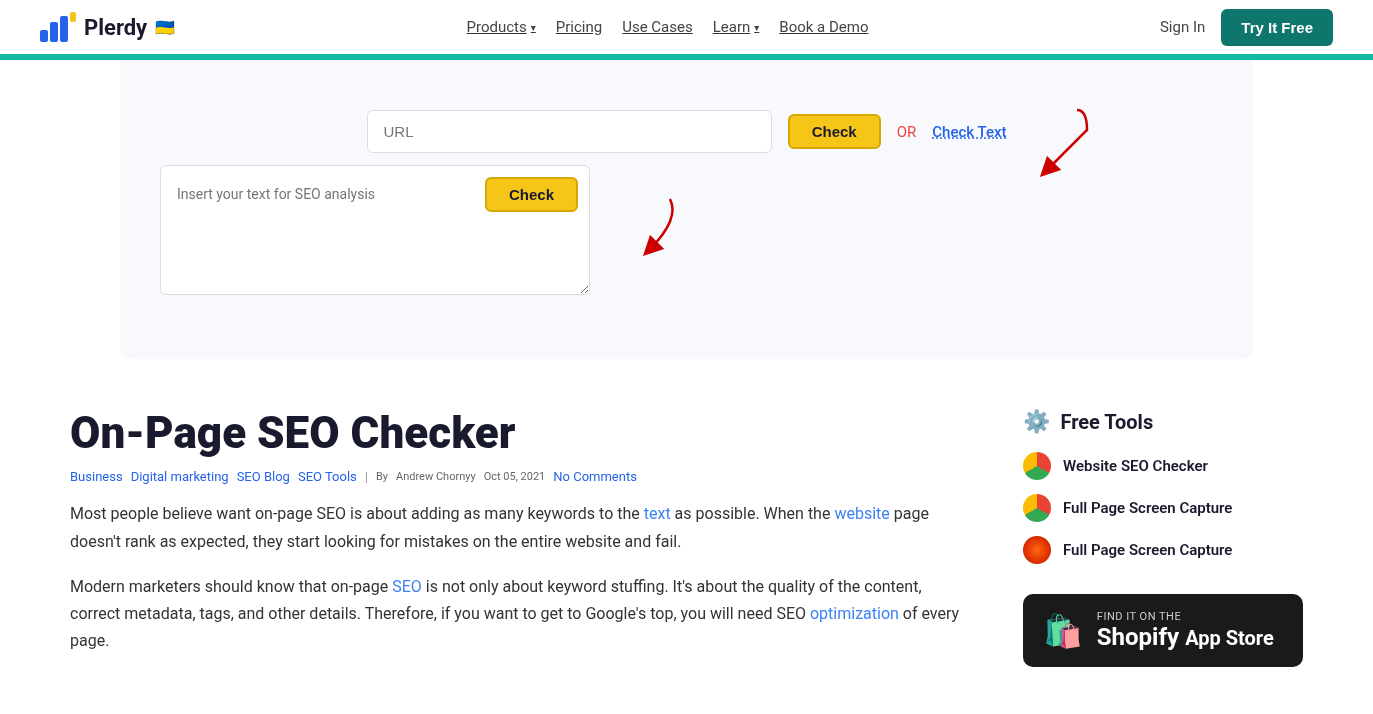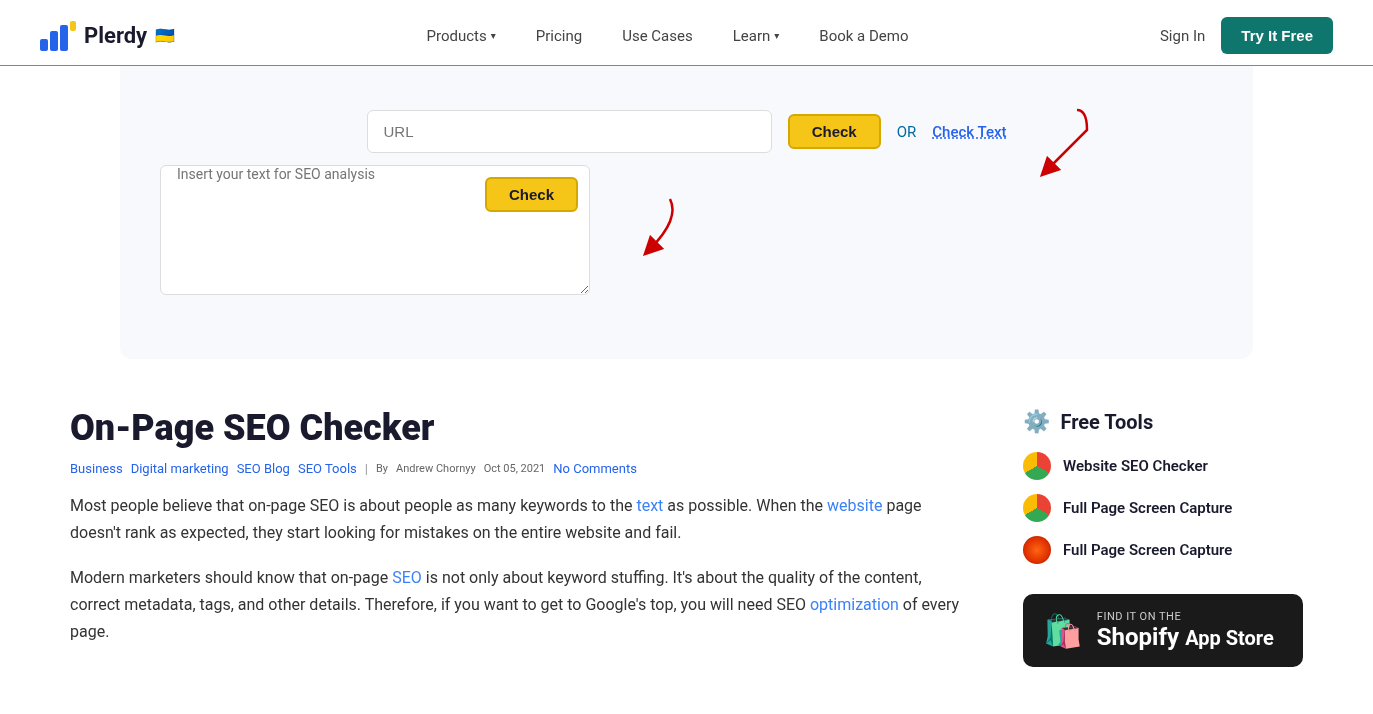--- a/index.html
+++ b/index.html
@@ -1,28 +1,28 @@
 <!DOCTYPE html>
 <html><head>
   <meta charset="utf-8">
   <style>
     * { margin: 0; padding: 0; box-sizing: border-box; }
     body { font-family: -apple-system, BlinkMacSystemFont, 'Segoe UI', Roboto, sans-serif; color: #333; background: #fff; }
 
     
     nav {
       display: flex; align-items: center; justify-content: space-between;
-      padding: 0 40px; height: 60px; border-bottom: 1px solid #14b8a6;
-      position: sticky; top: 6px; background: #fff; z-index: 100;
+      padding: 0 40px; height: 60px; border-bottom: 6px solid #14b8a6;
+      position: sticky; top: 0; background: #fff; z-index: 100;
     }
     .nav-logo { display: flex; align-items: center; gap: 8px; }
     .nav-logo-icon { width: 36px; height: 30px; }
     .nav-logo-text { font-size: 22px; font-weight: 700; color: #1a1a2e; }
     .nav-logo-flag { font-size: 16px; }
-    .nav-links { display: flex; align-items: center; gap: 40px; }
+    .nav-links { display: flex; align-items: center; gap: 20px; text-decoration: underline; }
     .nav-link { font-size: 15px; color: #444; text-decoration: none; cursor: pointer; display: flex; align-items: center; gap: 4px; }
     .nav-actions { display: flex; align-items: center; gap: 16px; }
     .btn-signin { font-size: 15px; color: #444; text-decoration: none; cursor: pointer; }
     .btn-try { background: #0f766e; color: #fff; border: none; padding: 10px 20px; border-radius: 6px; font-size: 15px; font-weight: 600; cursor: pointer; }
 
     
     .hero-section {
       background: #f8f9fc; padding: 50px 40px 60px;
       display: flex; flex-direction: column; align-items: center;
       margin: 0 60px; border-radius: 0 0 12px 12px;
@@ -35,40 +35,40 @@
     .url-input-wrap { flex: 1; }
     .url-input {
       width: 100%; padding: 12px 16px; border: 1px solid #ddd; border-radius: 6px;
       font-size: 15px; color: #999; outline: none;
     }
     .btn-check {
       background: #f5c518; border: 2px solid #d4a800; color: #1a1a2e;
       padding: 7px 22px; border-radius: 6px; font-size: 15px; font-weight: 700;
       cursor: pointer; white-space: nowrap;
     }
-    .or-text { font-size: 15px; color: #0369a1; white-space: nowrap; }
+    .or-text { font-size: 15px; color: #ef4444; white-space: nowrap; }
     .check-text-link {
       font-size: 15px; color: #2563eb; text-decoration: underline dotted;
       cursor: pointer; white-space: nowrap; font-weight: 500;
     }
     .text-check-box {
-      width: 100%; height: 130px; padding: 0 16px; border: 1px solid #ddd;
+      width: 100%; height: 130px; padding: 20px 16px; border: 1px solid #ddd;
       border-radius: 6px; font-size: 14px; color: #999; resize: vertical; outline: none;
       font-family: inherit;
     }
     .text-check-btn-wrap {
       position: absolute; top: 12px; right: 12px;
     }
 
     
     .content-area { display: flex; gap: 60px; padding: 50px 70px 60px; max-width: 1373px; }
     .main-content { flex: 1; }
     .sidebar { width: 280px; flex-shrink: 0; }
 
-    h1.article-title { font-size: 36px; font-weight: 900; color: #1a1a2e; margin-bottom: 12px; line-height: 1.1; }
+    h1.article-title { font-size: 44px; font-weight: 900; color: #1a1a2e; margin-bottom: 12px; line-height: 1.1; }
 
     .article-meta { display: flex; align-items: center; gap: 8px; margin-bottom: 16px; flex-wrap: wrap; }
     .meta-tag { font-size: 13px; color: #2563eb; text-decoration: none; cursor: pointer; }
     .meta-sep { color: #999; font-size: 13px; }
     .meta-text { font-size: 11px; color: #666; }
     .meta-comments { font-size: 13px; color: #2563eb; cursor: pointer; }
 
     .article-body p { font-size: 16px; line-height: 1.7; color: #333; margin-bottom: 18px; }
     .article-link { color: #3b82f6; text-decoration: none; }
 
@@ -194,21 +194,21 @@
         <a class="meta-tag">SEO Tools</a>
         <span class="meta-sep">|</span>
         <span class="meta-text">By</span>
         <span class="meta-text">Andrew Chornyy</span>
         <span class="meta-text">Oct 05, 2021</span>
         <a class="meta-comments">No Comments</a>
       </div>
 
       <div class="article-body">
         <p>
-          <span>Most people believe that on-page SEO is about people as many keywords to the</span>
+          <span>Most people believe want on-page SEO is about adding as many keywords to the</span>
           <a class="article-link">text</a>
           <span>as possible. When the</span>
           <a class="article-link">website</a>
           <span>page doesn't rank as expected, they start looking for mistakes on the entire website and fail.</span>
         </p>
 
         <p>
           <span>Modern marketers should know that on-page</span>
           <a class="article-link">SEO</a>
           <span>is not only about keyword stuffing. It's about the quality of the content, correct metadata, tags, and other details. Therefore, if you want to get to Google's top, you will need SEO</span>

